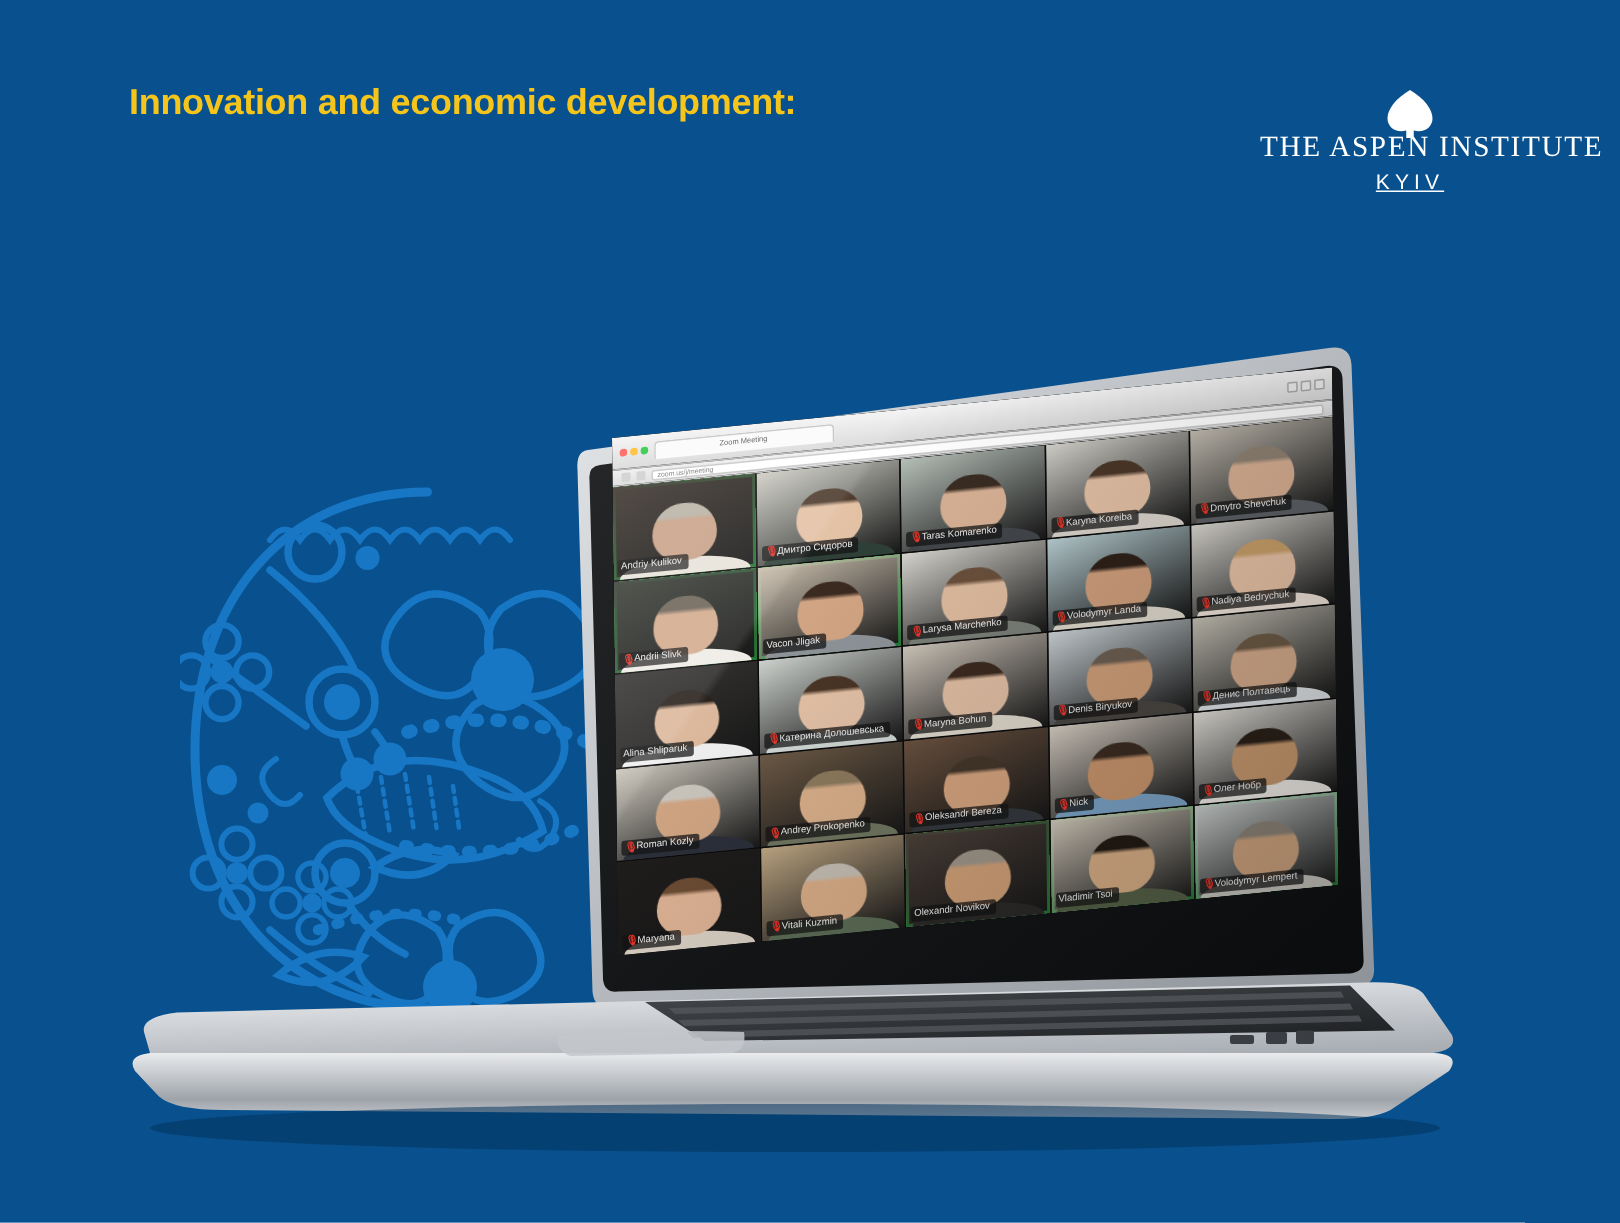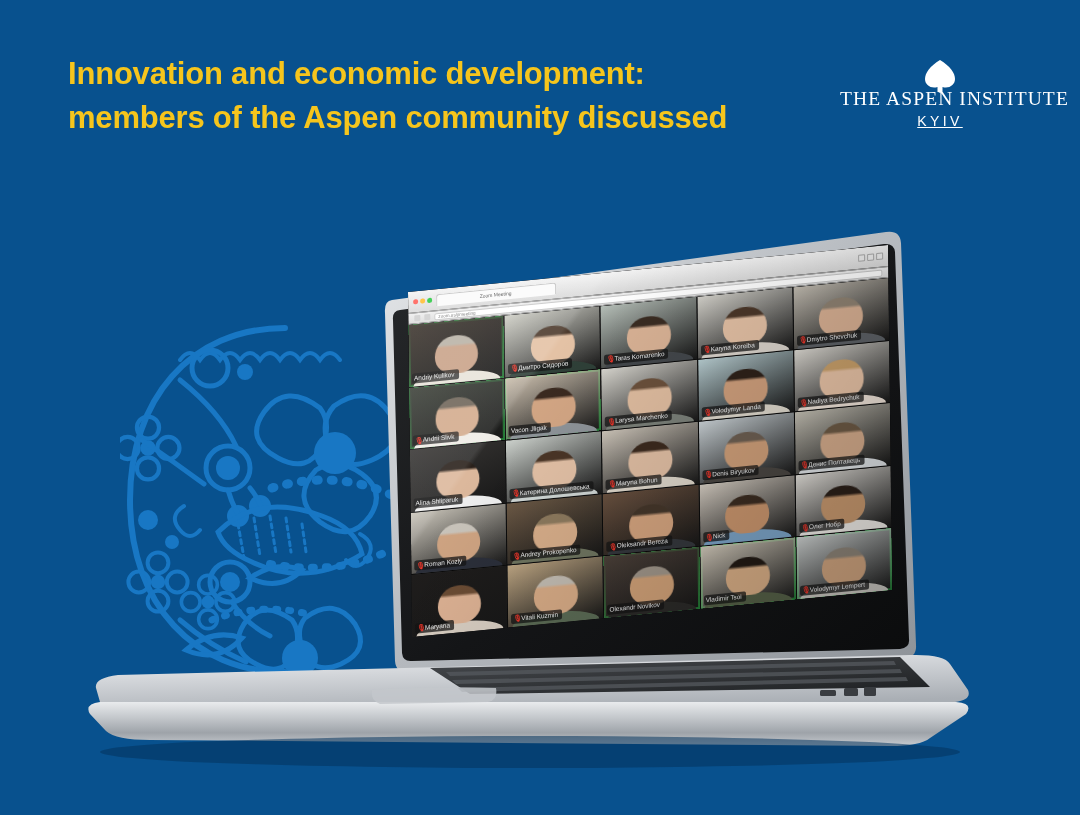--- a/index.html
+++ b/index.html
@@ -22,24 +22,24 @@
     position: absolute;
     left: 120px; top: 320px;
     width: 330px; height: 360px;
     opacity: 1;
     pointer-events: none;
   }
 
   
   .headline {
     position: absolute;
-    left: 68px; top: 52px;
+    left: 86px; top: 52px;
     width: 730px;
     color: #f6c51c;
-    font-size: 31px;
+    font-size: 24px;
     font-weight: bold;
     line-height: 1.42;
     letter-spacing: -0.2px;
   }
   .headline .ln { display: block; white-space: nowrap; }
 
   
   .logo {
     position: absolute;
     left: 840px; top: 58px;
@@ -268,21 +268,20 @@
       <path d="M150 244 q70 12 120 -14" stroke-width="8" stroke-dasharray="2 12"></path>
       <path d="M92 300 q48 -18 96 -6" stroke-width="7" stroke-dasharray="2 11"></path>
 
       <path d="M130 258 q26 -18 52 -8 q-22 22 -52 8z"></path>
       <path d="M66 330 q26 -22 56 -12 q-24 26 -56 12z"></path>
     </g>
   </svg>
 
   <h1 class="headline">
     <span class="ln">Innovation and economic development:</span>
-    <span class="ln">members of the Aspen community discussed</span>
   </h1>
 
   <div class="logo">
     <svg class="logo-leaf" viewBox="0 0 34 34">
       <path d="M17 2 C 27 8 32 15 32 21 C 32 27 26 31 19.5 29 L 19.5 34 L 14.5 34 L 14.5 29 C 8 31 2 27 2 21 C 2 15 7 8 17 2 Z" fill="#ffffff"></path>
     </svg>
     <div class="logo-wordmark">THE ASPEN INSTITUTE</div>
     <div class="logo-city">KYIV</div>
   </div>
 

